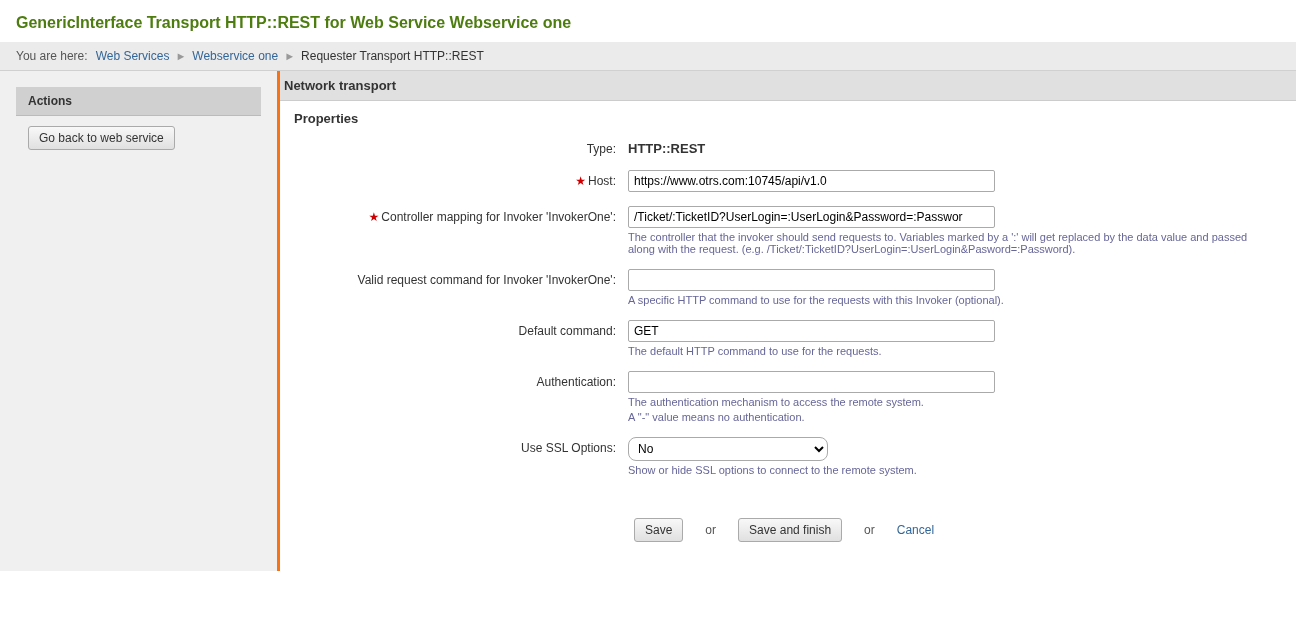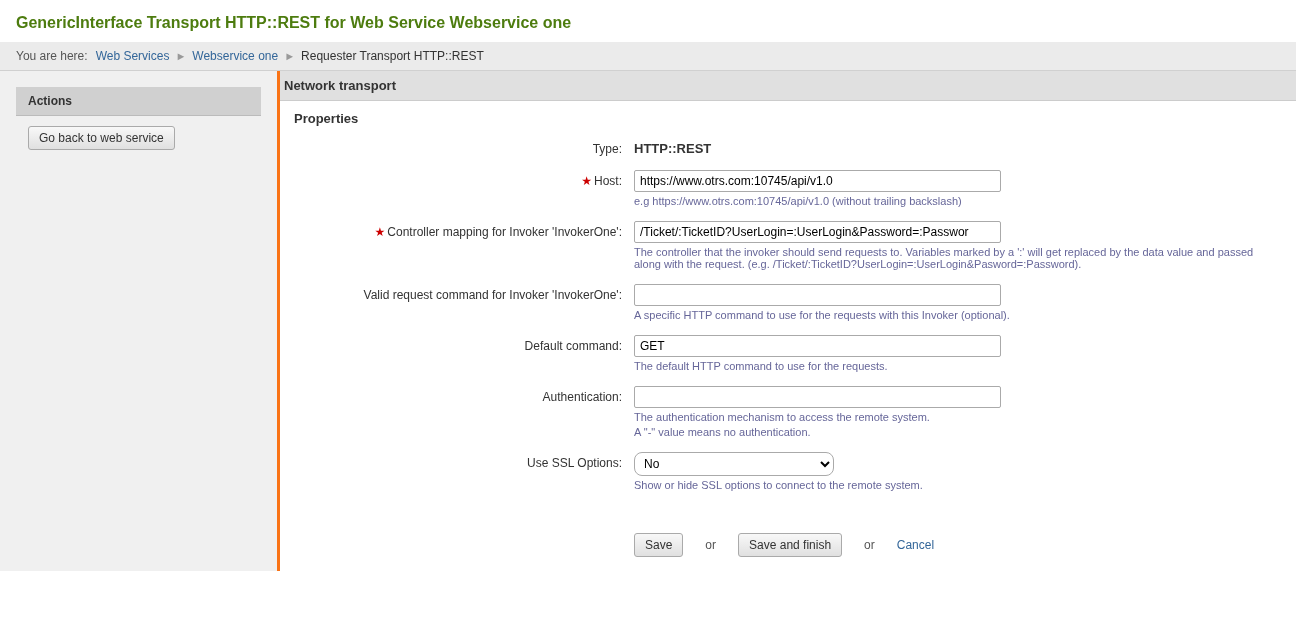--- a/index.html
+++ b/index.html
@@ -65,21 +65,21 @@
     }
     .section-subtitle {
       padding: 10px 14px 6px 14px;
       font-weight: bold;
       font-size: 13px;
       color: #333;
     }
 
     
     .form-area {
-      padding: 6px 14px 14px 14px;
+      padding: 6px 14px 14px 8px;
     }
     .form-row {
       display: flex;
       align-items: flex-start;
       margin-bottom: 14px;
     }
     .form-label {
       width: 340px;
       min-width: 340px;
       text-align: right;
@@ -216,21 +216,20 @@
           <div class="type-value">HTTP::REST</div>
         </div>
       </div>
 
       <div class="form-row">
         <div class="form-label">
           <span class="required">★</span><span>Host:</span>
         </div>
         <div class="form-field">
           <input type="text" value="https://www.otrs.com:10745/api/v1.0" style="">
-          <div class="form-hint">e.g https://www.otrs.com:10745/api/v1.0 (without trailing backslash)</div>
         </div>
       </div>
 
       <div class="form-row">
         <div class="form-label">
           <span class="required">★</span><span>Controller mapping for Invoker 'InvokerOne':</span>
         </div>
         <div class="form-field">
           <input type="text" value="/Ticket/:TicketID?UserLogin=:UserLogin&amp;Password=:Passwor" style="">
           <div class="form-hint">The controller that the invoker should send requests to. Variables marked by a ':' will get replaced by the data value and passed along with the request. (e.g. /Ticket/:TicketID?UserLogin=:UserLogin&amp;Pasword=:Password).</div>

